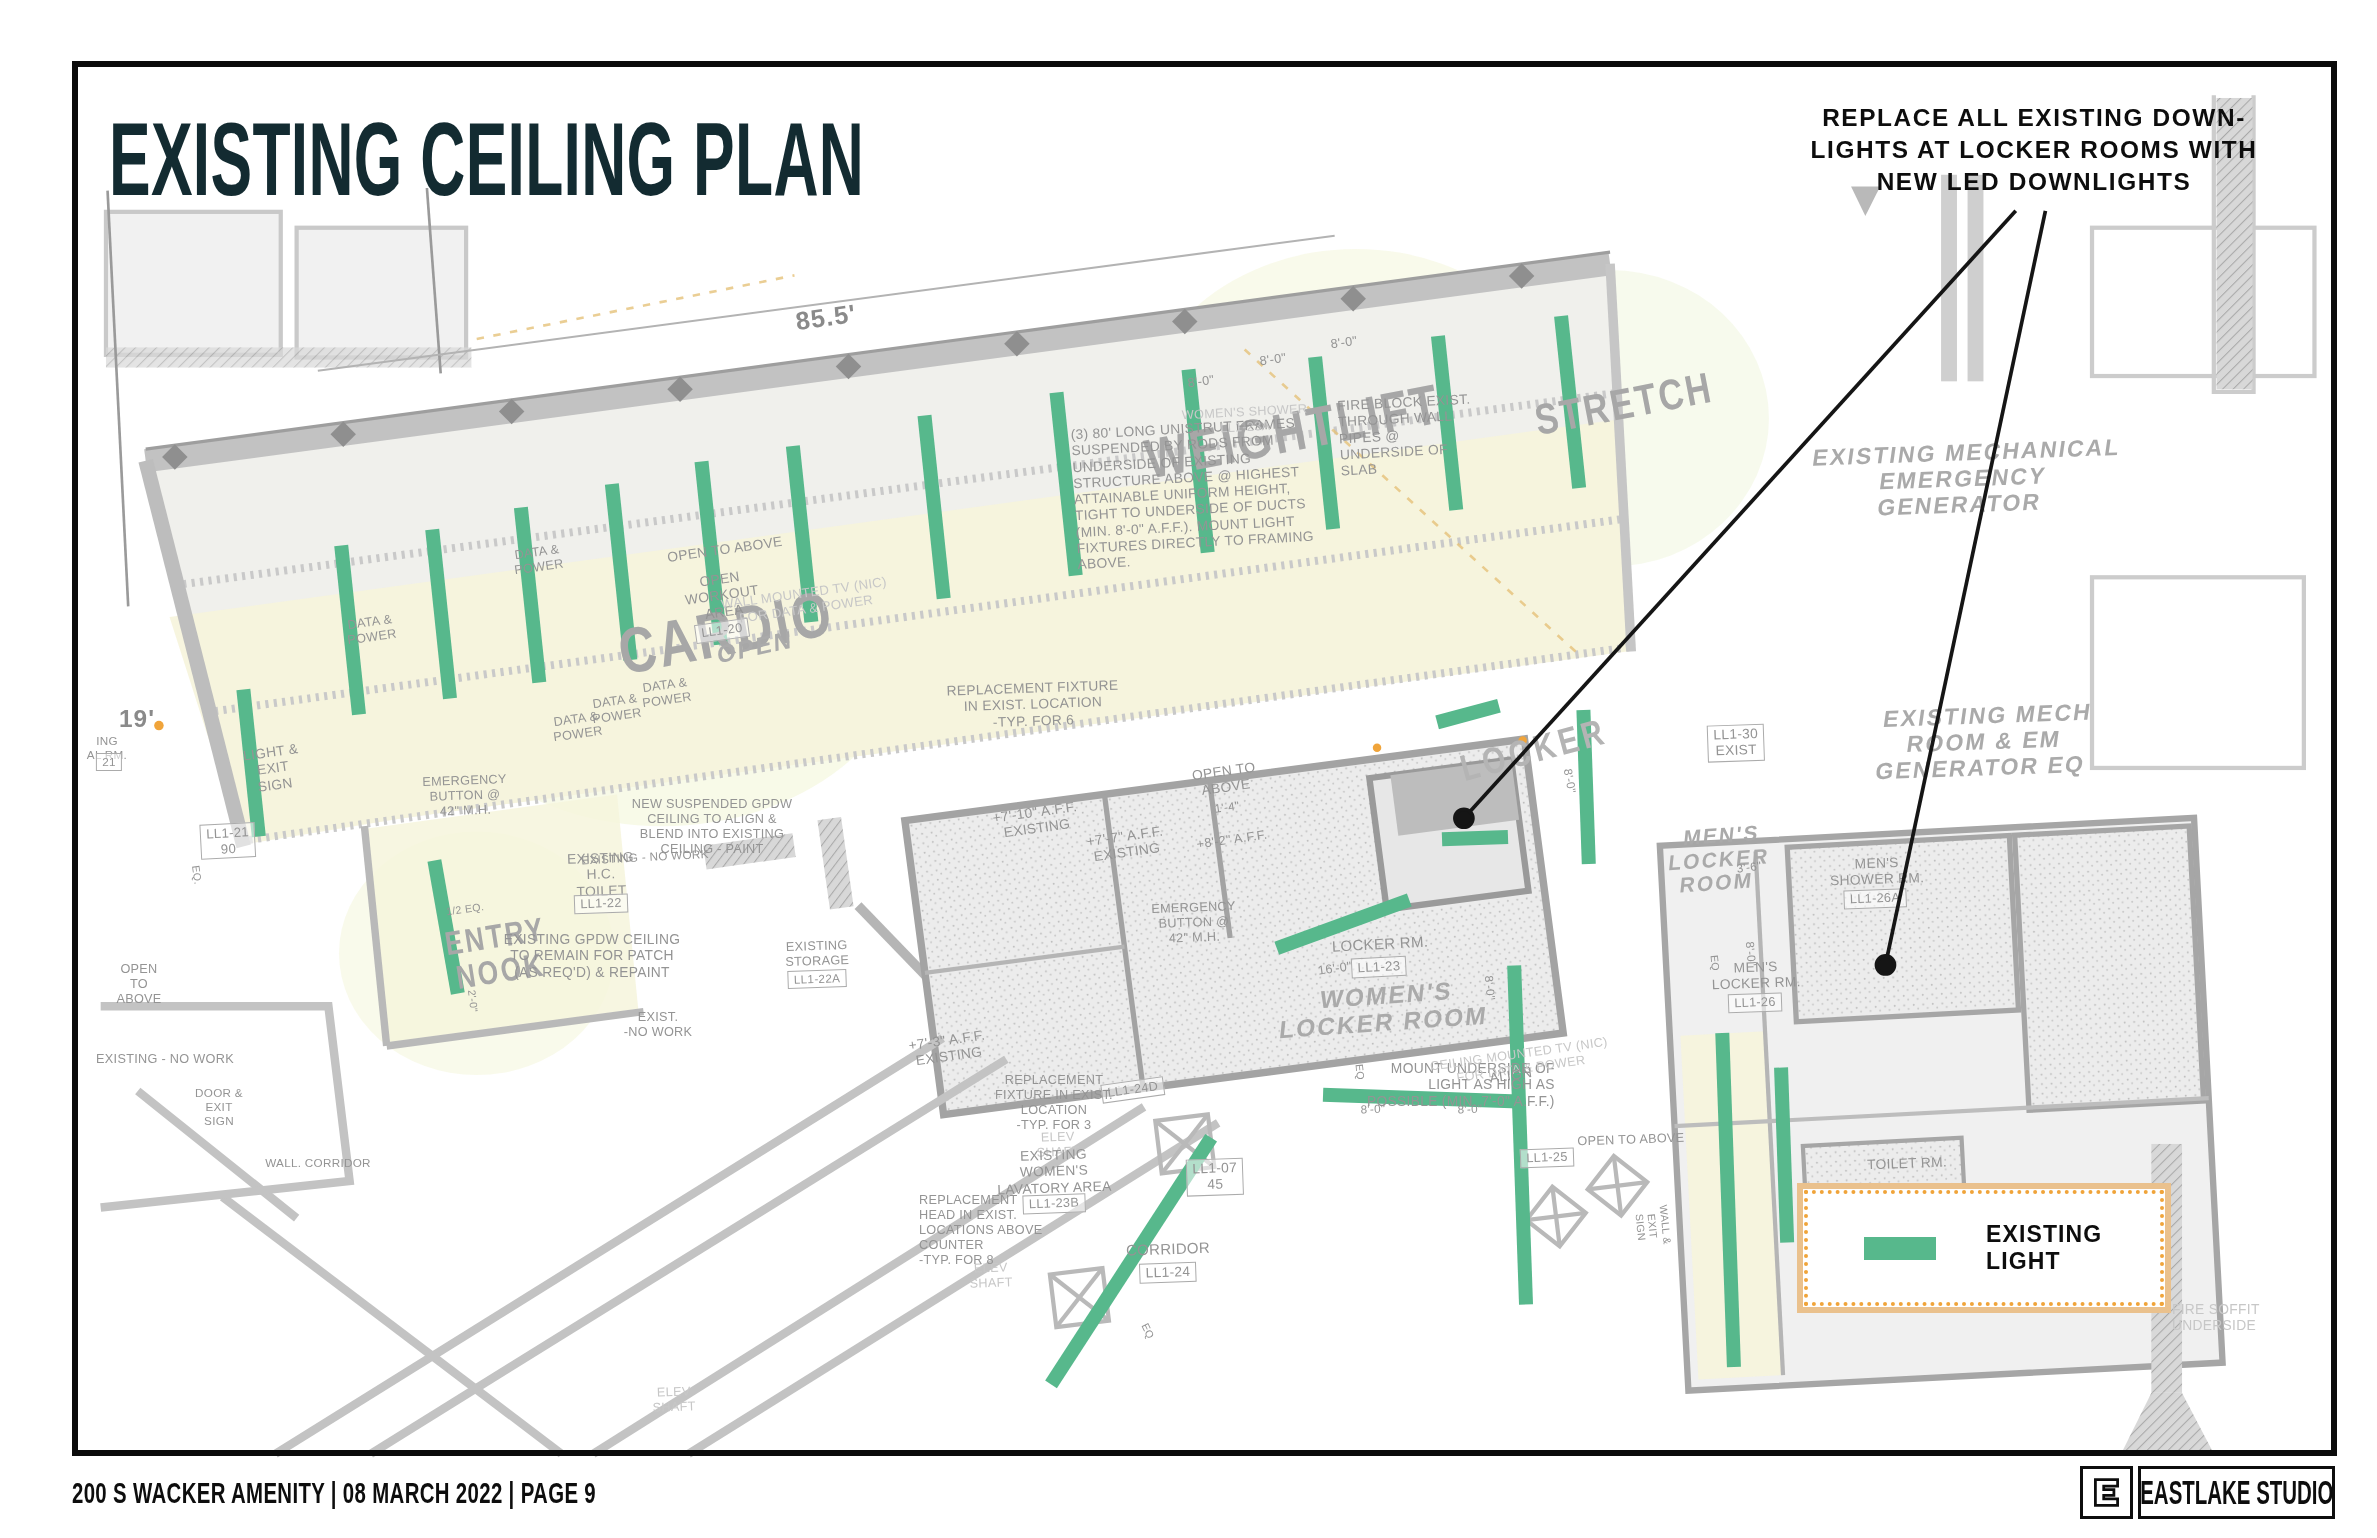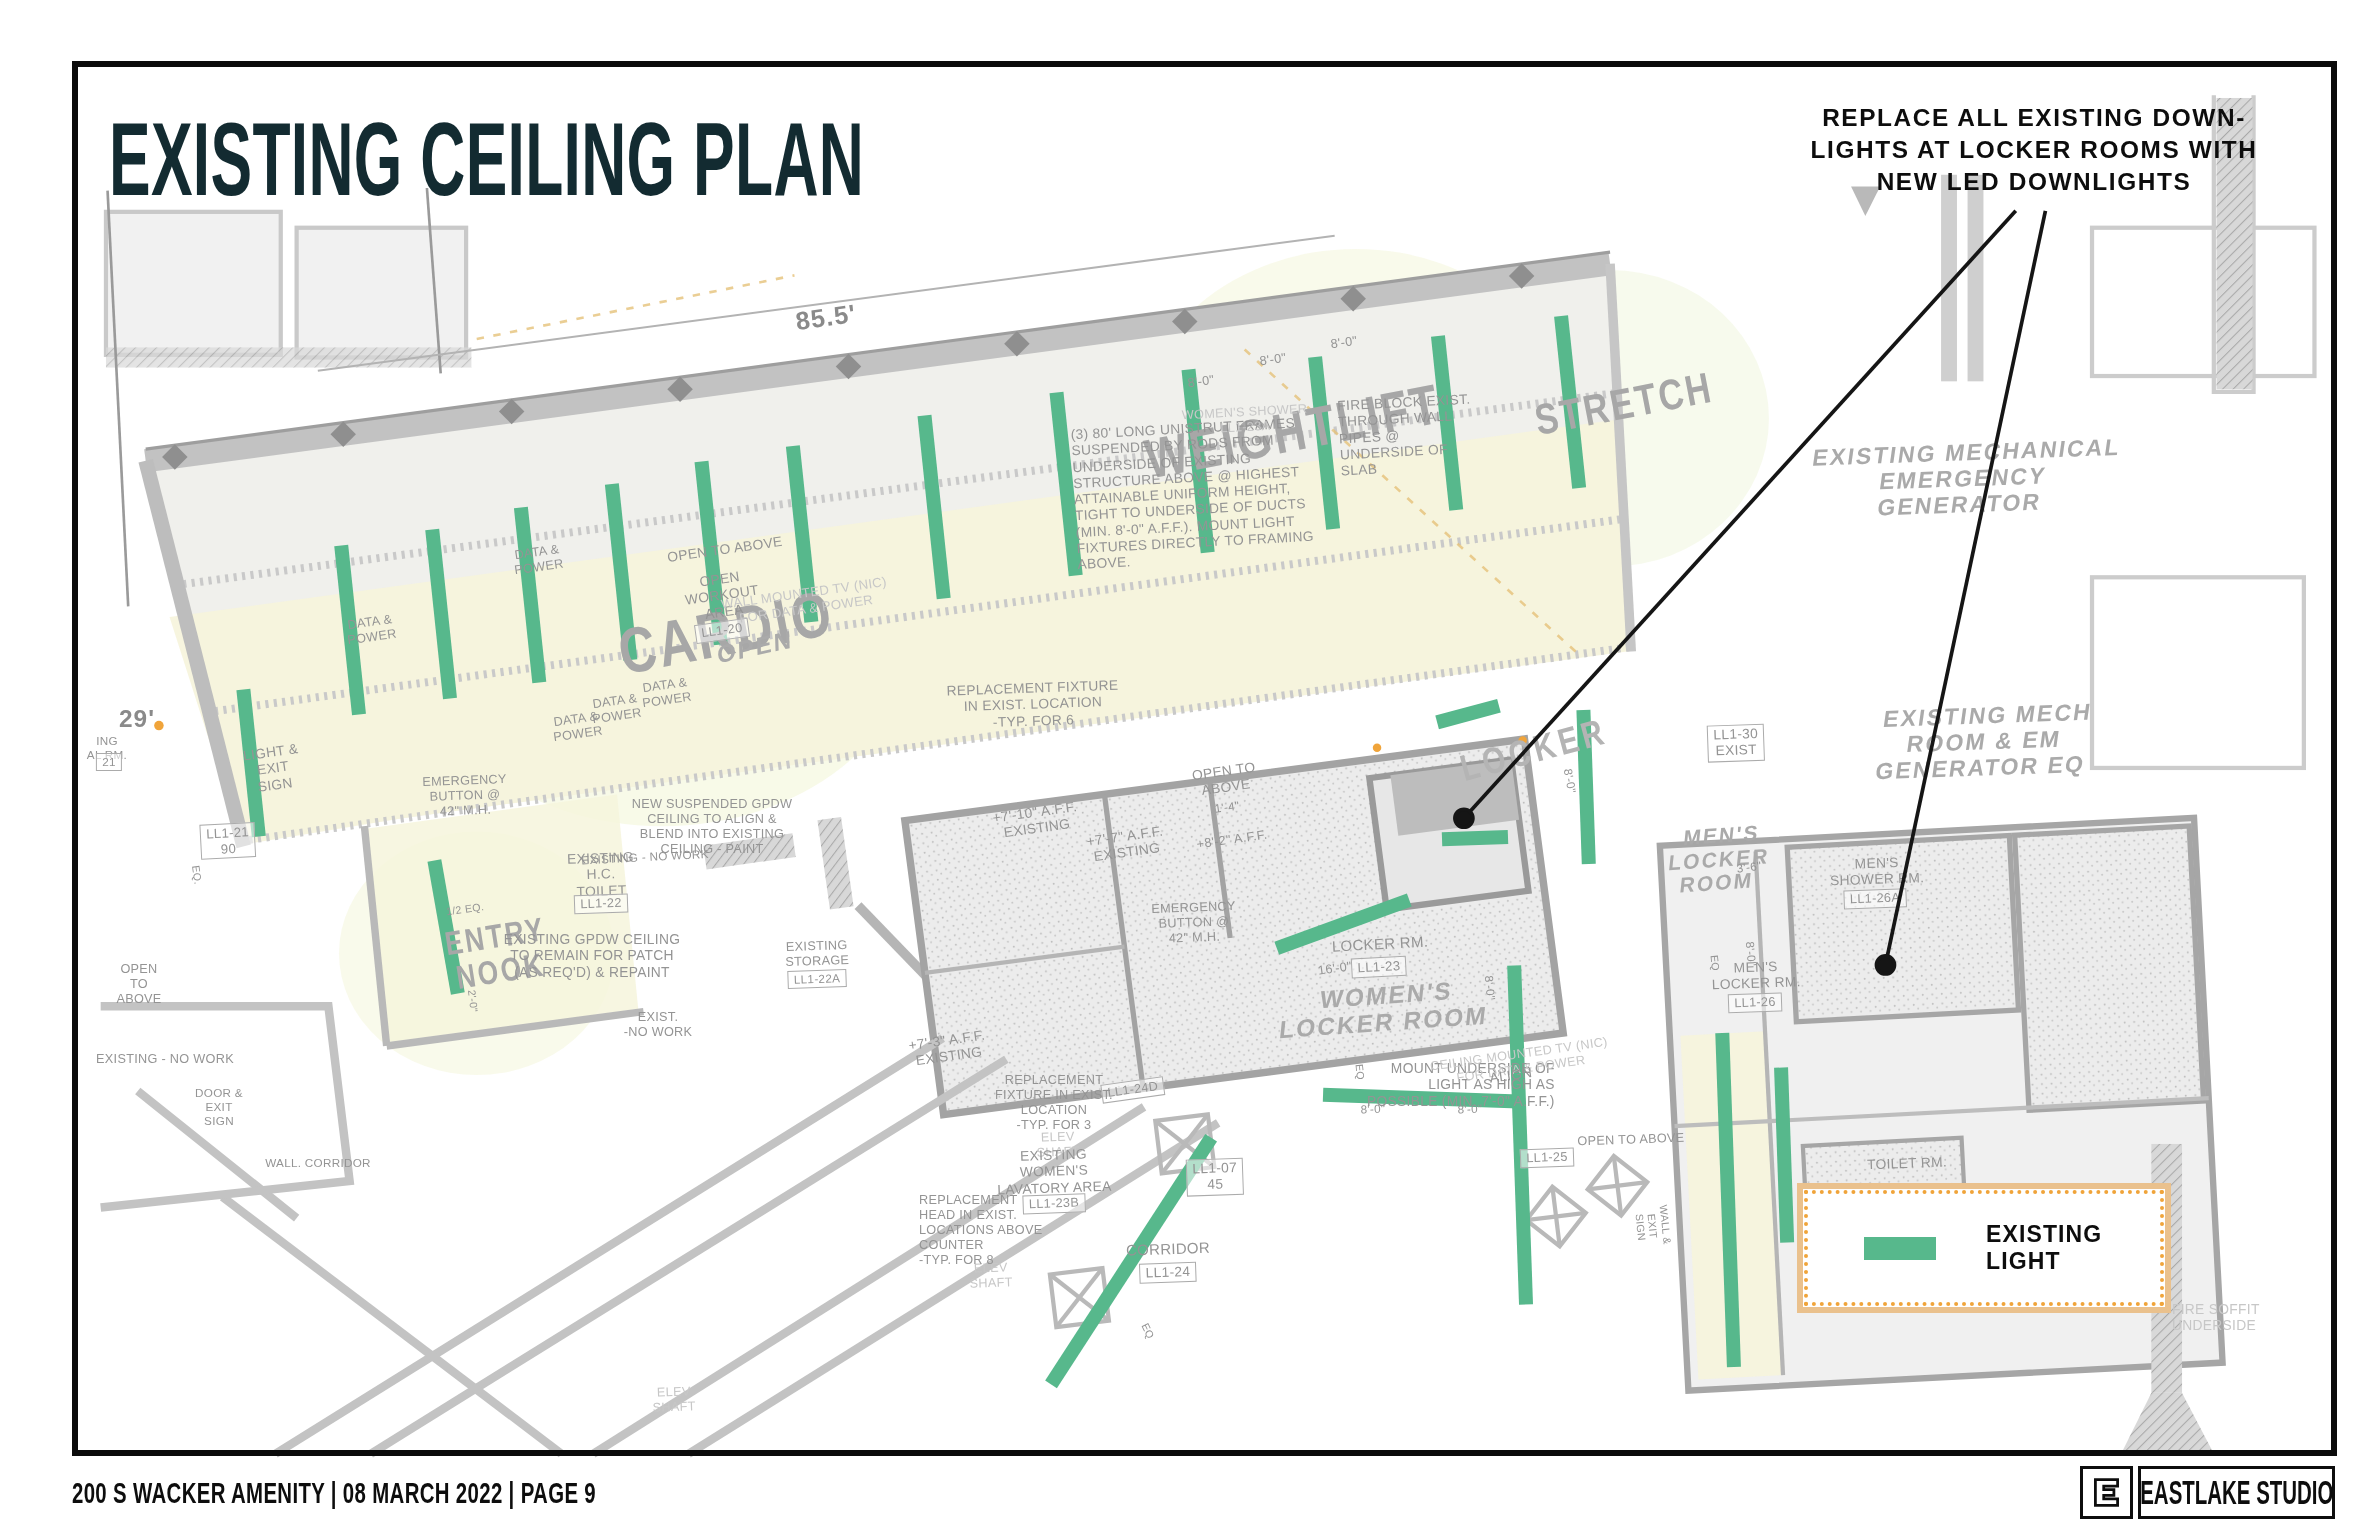--- a/index.html
+++ b/index.html
@@ -281,21 +281,21 @@
 SLAB</div>
       <div class="lbl" style="left: 1273px; top: 360px; font-size: 12.7px; transform: translate(-50%, -50%) rotate(-8deg);">8'-0"</div>
       <div class="lbl" style="left: 1201px; top: 382px; font-size: 12.7px; transform: translate(-50%, -50%) rotate(-8deg);">8'-0"</div>
       <div class="lbl" style="left: 1344px; top: 343px; font-size: 12.7px; transform: translate(-50%, -50%) rotate(-8deg);">8'-0"</div>
       <div class="lbl" style="left: 273px; top: 769px; font-size: 13.8px; transform: translate(-50%, -50%) rotate(-8deg);">LIGHT &amp;
 EXIT
 SIGN</div>
       <div class="lbl tag" style="left: 228px; top: 841px; font-size: 13.2px; transform: translate(-50%, -50%) rotate(-3deg);">LL1-21
 90</div>
       <div class="lbl" style="left: 197px; top: 875px; font-size: 10.6px; transform: translate(-50%, -50%) rotate(82deg);">EQ.</div>
-      <div class="lbl dim" style="left: 137px; top: 719px; font-size: 24.4px; transform: translate(-50%, -50%) rotate(0deg);">29'</div>
+      <div class="lbl dim" style="left: 137px; top: 719px; font-size: 24.4px; transform: translate(-50%, -50%) rotate(0deg);">19'</div>
       <div class="lbl" style="left: 107px; top: 748px; font-size: 11.7px; transform: translate(-50%, -50%) rotate(0deg);">ING
 AL RM.</div>
       <div class="lbl tag" style="left: 109px; top: 762px; font-size: 11.7px; transform: translate(-50%, -50%) rotate(0deg);">21</div>
       <div class="lbl" style="left: 139px; top: 984px; font-size: 12.7px; transform: translate(-50%, -50%) rotate(0deg);">OPEN
 TO
 ABOVE</div>
       <div class="lbl" style="left: 465px; top: 909px; font-size: 10.6px; transform: translate(-50%, -50%) rotate(-8deg);">1/2 EQ.</div>
       <div class="lbl" style="left: 473px; top: 1001px; font-size: 10.6px; transform: translate(-50%, -50%) rotate(84deg);">2'-0"</div>
       <div class="lbl" style="left: 601px; top: 875px; font-size: 13.8px; transform: translate(-50%, -50%) rotate(-2deg);">EXISTING
 H.C.

